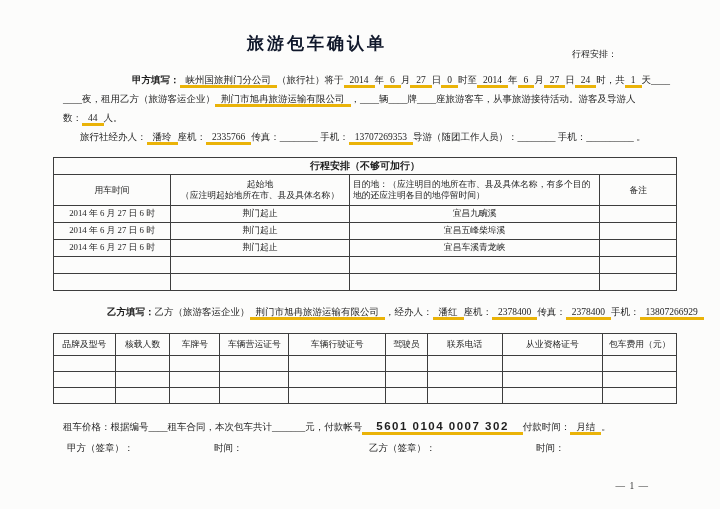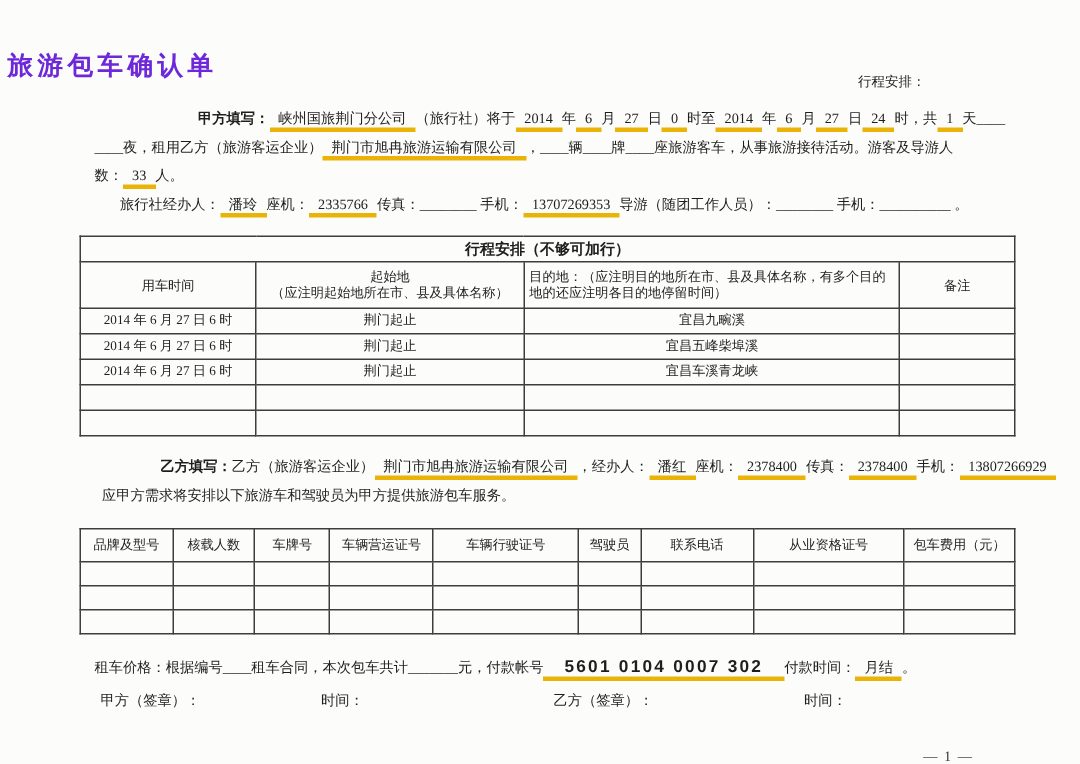--- a/index.html
+++ b/index.html
@@ -5,22 +5,22 @@
   html,body{margin:0;padding:0;}
   body{
     width:720px;height:509px;overflow:hidden;position:relative;
     background:#fcfcfb;color:#1e1e1e;
     font-family:"Liberation Serif","DejaVu Serif",serif;
   }
   .page{position:absolute;left:53px;top:0;width:624px;}
   
   .title-row{position:relative;margin-top:32px;height:30px;}
   .doc-title{
-    margin:0;font-size:17px;font-weight:bold;
-    letter-spacing:3px;color:#6d28d9;
+    margin:0;text-align:center;font-size:17px;font-weight:bold;
+    letter-spacing:3px;color:#0f172a;
     transform:translateX(-48px);
   }
   .confirm-no{
     position:absolute;right:60px;top:16px;font-size:9px;color:#222;
   }
   
   .pline{font-size:9.5px;line-height:19px;white-space:nowrap;}
   .indent-2{padding-left:40px;}
   .indent-1{padding-left:27px;}
   .indent-0{padding-left:10px;}
@@ -63,21 +63,21 @@
 <div class="page">
 
   <div class="title-row">
     <h1 class="doc-title">旅游包车确认单</h1>
     <span class="confirm-no">行程安排：</span>
   </div>
 
   <div style="margin-top:9px;">
     <div class="pline indent-2"><span class="seg bseg">甲方填写：</span><span class="seg uval">峡州国旅荆门分公司</span><span class="seg">（旅行社）将于</span><span class="seg uval">2014</span><span class="seg">年</span><span class="seg uval">6</span><span class="seg">月</span><span class="seg uval">27</span><span class="seg">日</span><span class="seg uval">0</span><span class="seg">时至</span><span class="seg uval">2014</span><span class="seg">年</span><span class="seg uval">6</span><span class="seg">月</span><span class="seg uval">27</span><span class="seg">日</span><span class="seg uval">24</span><span class="seg">时，共</span><span class="seg uval">1</span><span class="seg">天</span><span class="seg">____</span></div>
     <div class="pline indent-0"><span class="seg">____夜，租用乙方（旅游客运企业）</span><span class="seg uval">荆门市旭冉旅游运输有限公司</span><span class="seg">，____辆____牌____座旅游客车，从事旅游接待活动。游客及导游人</span></div>
-    <div class="pline indent-0"><span class="seg">数：</span><span class="seg uval">33</span><span class="seg">人。</span></div>
+    <div class="pline indent-0"><span class="seg">数：</span><span class="seg uval">44</span><span class="seg">人。</span></div>
     <div class="pline indent-1"><span class="seg">旅行社经办人：</span><span class="seg uval">潘玲</span><span class="seg">座机：</span><span class="seg uval">2335766</span><span class="seg">传真：________ 手机：</span><span class="seg uval">13707269353</span><span class="seg">导游（随团工作人员）：________ 手机：__________ 。</span></div>
   </div>
 
   <table class="itin">
     <colgroup>
       <col style="width:18.8%">
         <col style="width:28.7%">
         <col style="width:40.2%">
         <col style="width:12.3%">
     </colgroup>
@@ -122,21 +122,20 @@
           <td></td>
           <td></td>
           <td></td>
           <td></td>
         </tr>
       </tbody>
   </table>
 
   <div style="margin-top:12px;">
     <div class="pline indent-b"><span class="seg bseg">乙方填写：</span><span class="seg">乙方（旅游客运企业）</span><span class="seg uval">荆门市旭冉旅游运输有限公司</span><span class="seg">，经办人：</span><span class="seg uval">潘红</span><span class="seg">座机：</span><span class="seg uval">2378400</span><span class="seg">传真：</span><span class="seg uval">2378400</span><span class="seg">手机：</span><span class="seg uval">13807266929</span></div>
-    <div class="pline indent-b"><span class="seg">应甲方需求将安排以下旅游车和驾驶员为甲方提供旅游包车服务。</span></div>
   </div>
 
   <table class="veh">
     <colgroup>
       <col style="width:9.9%">
         <col style="width:8.8%">
         <col style="width:8.0%">
         <col style="width:11.1%">
       <col style="width:15.5%">
         <col style="width:6.7%">

